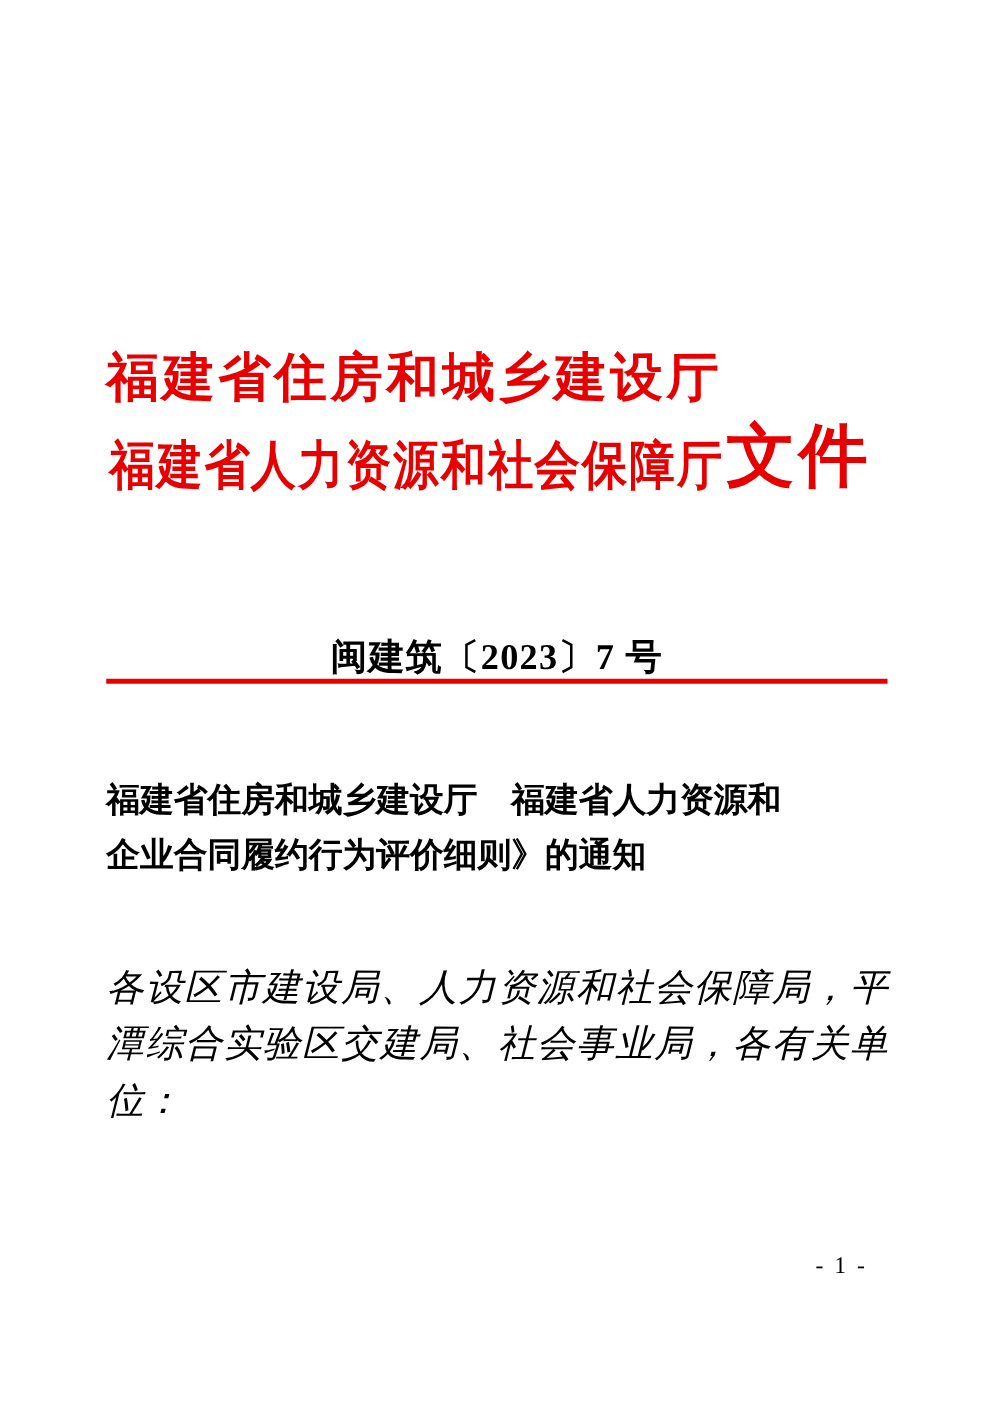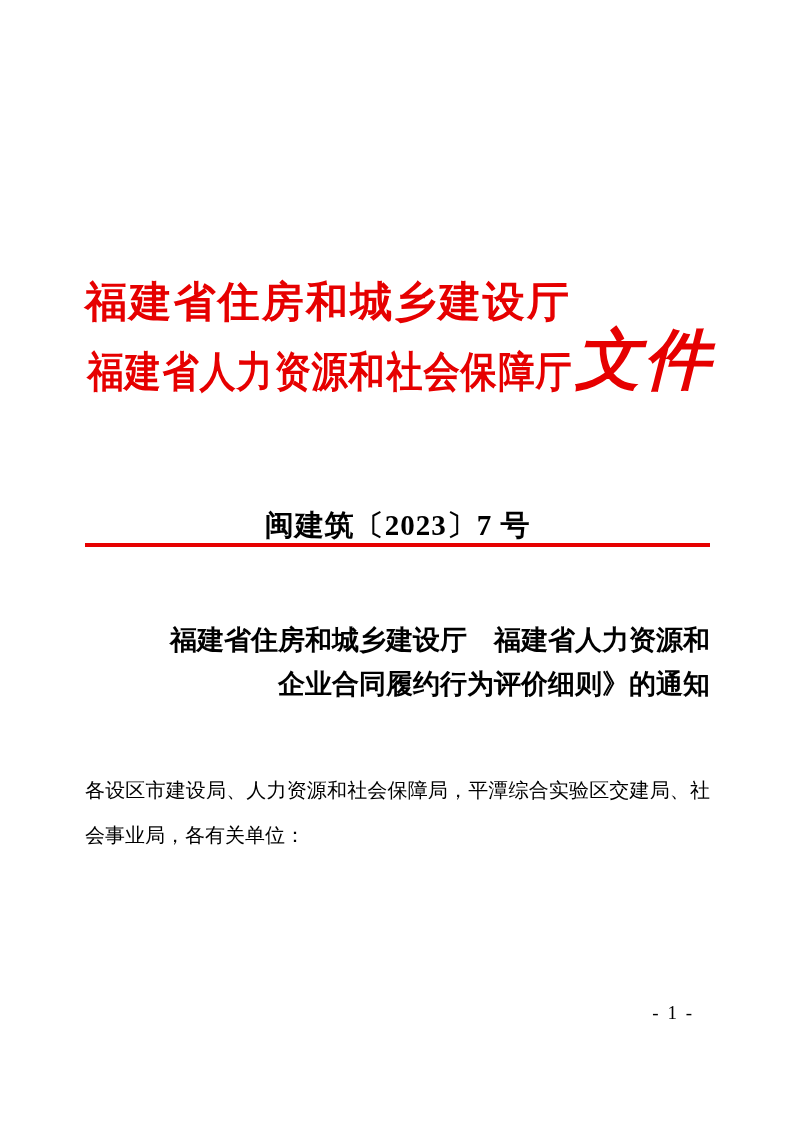--- a/index.html
+++ b/index.html
@@ -45,27 +45,26 @@
   .agency-line span { display: inline-block; }
   .agency-line.compressed span {
     width: 36px;
     transform: scaleX(0.86);
     transform-origin: center;
     text-align: center;
   }
   .doc-type {
     color: var(--red);
     font-weight: 700;
-    font-size: 66px;
+    font-size: 55px;
     line-height: 1;
     margin-left: 6px;
     margin-bottom: 4px;
     letter-spacing: 3px;
     white-space: nowrap;
-    font-style: italic;
   }
 
   
   .doc-number {
     position: absolute;
     top: 506px;
     left: 85px;
     width: 625px;
     text-align: center;
     font-family: "Liberation Serif", serif;
@@ -81,35 +80,36 @@
     height: 4px;
     background: var(--red);
   }
 
   
   .title {
     position: absolute;
     top: 618px;
     left: 85px;
     width: 625px;
-    text-align: right;
+    text-align: left;
     font-weight: 700;
     font-size: 27px;
     line-height: 44px;
   }
 
   
   .body-text {
     position: absolute;
     top: 768px;
     left: 85px;
     width: 625px;
-    font-size: 20px;
+    font-size: 30px;
     line-height: 45px;
     text-align: justify;
+    font-style: italic;
   }
   .body-text p { margin: 0; }
   .body-text p.indent { text-indent: 2em; }
 
   
   .page-number {
     position: absolute;
     top: 1002px;
     right: 100px;
     font-family: "Liberation Serif", serif;

